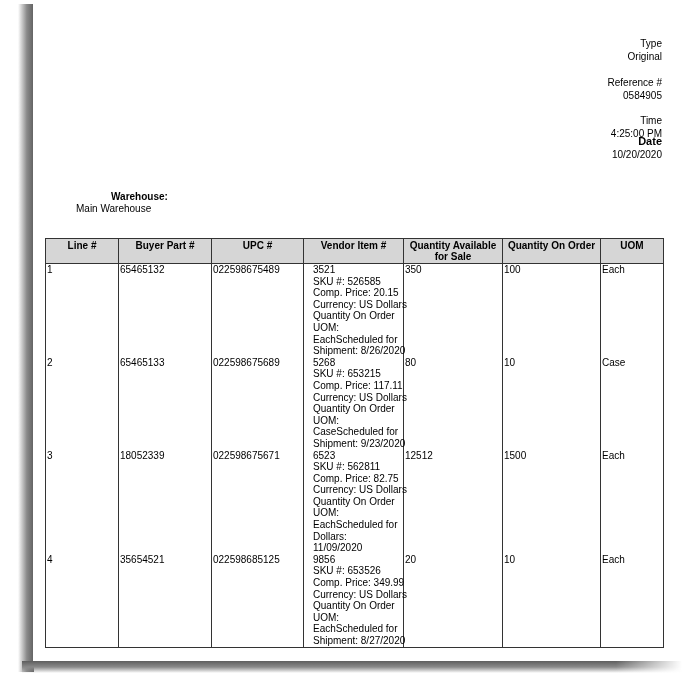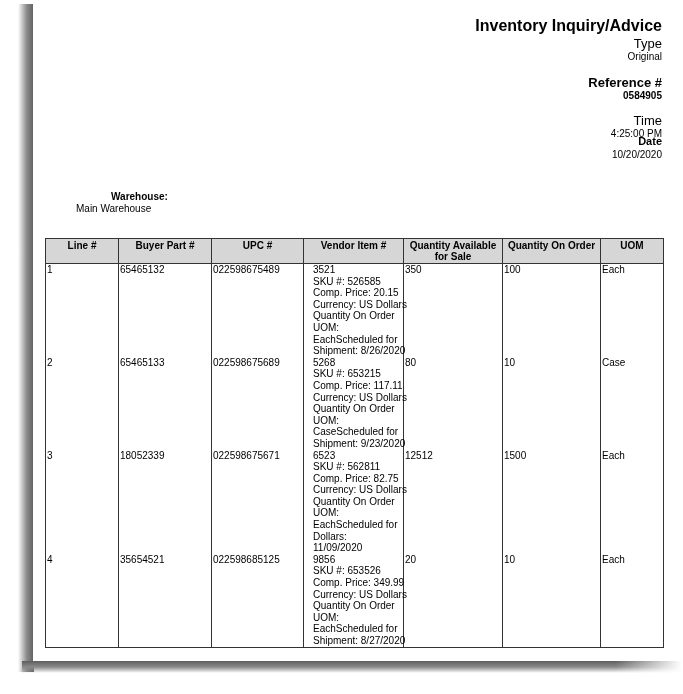--- a/index.html
+++ b/index.html
@@ -49,24 +49,24 @@
       font-weight: bold;
       white-space: nowrap;
     }
     .meta-block {
       position: absolute;
       right: 21px;
       text-align: right;
       font-size: 10px;
       line-height: 13px;
     }
-    .meta-block .lbl { font-size: 13px; }
+    .meta-block .lbl { font-size: 10px; }
     .meta-block .lbl.bold { font-weight: bold; font-size: 11px; }
     .meta-type { top: 37px; }
-    .meta-ref { top: 76px; font-weight: bold; }
+    .meta-ref { top: 76px; }
     .meta-time { top: 114px; }
     .meta-date { top: 135px; }
 
     .warehouse {
       position: absolute;
       left: 43px;
       top: 191px;
       font-size: 10px;
       line-height: 12px;
     }
@@ -112,21 +112,20 @@
     col.c6 { width: 98px; }
     col.c7 { width: 63px; }
   </style>
 </head>
 <body>
 
 <div class="page-shadow-left"></div>
 <div class="page-shadow-bottom"></div>
 
 <div class="page">
-  <div class="doc-title">Inventory Inquiry/Advice</div>
 
   <div class="meta-block meta-type">
     <div class="lbl">Type</div>
     <div>Original</div>
   </div>
 
   <div class="meta-block meta-ref">
     <div class="lbl">Reference #</div>
     <div>0584905</div>
   </div>

